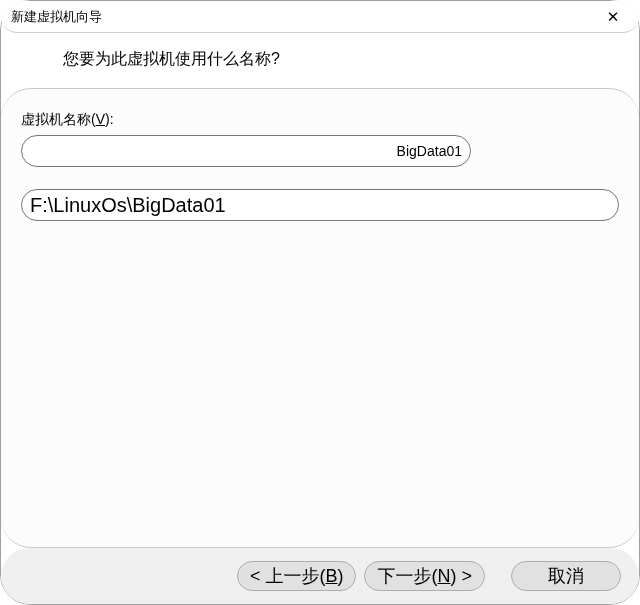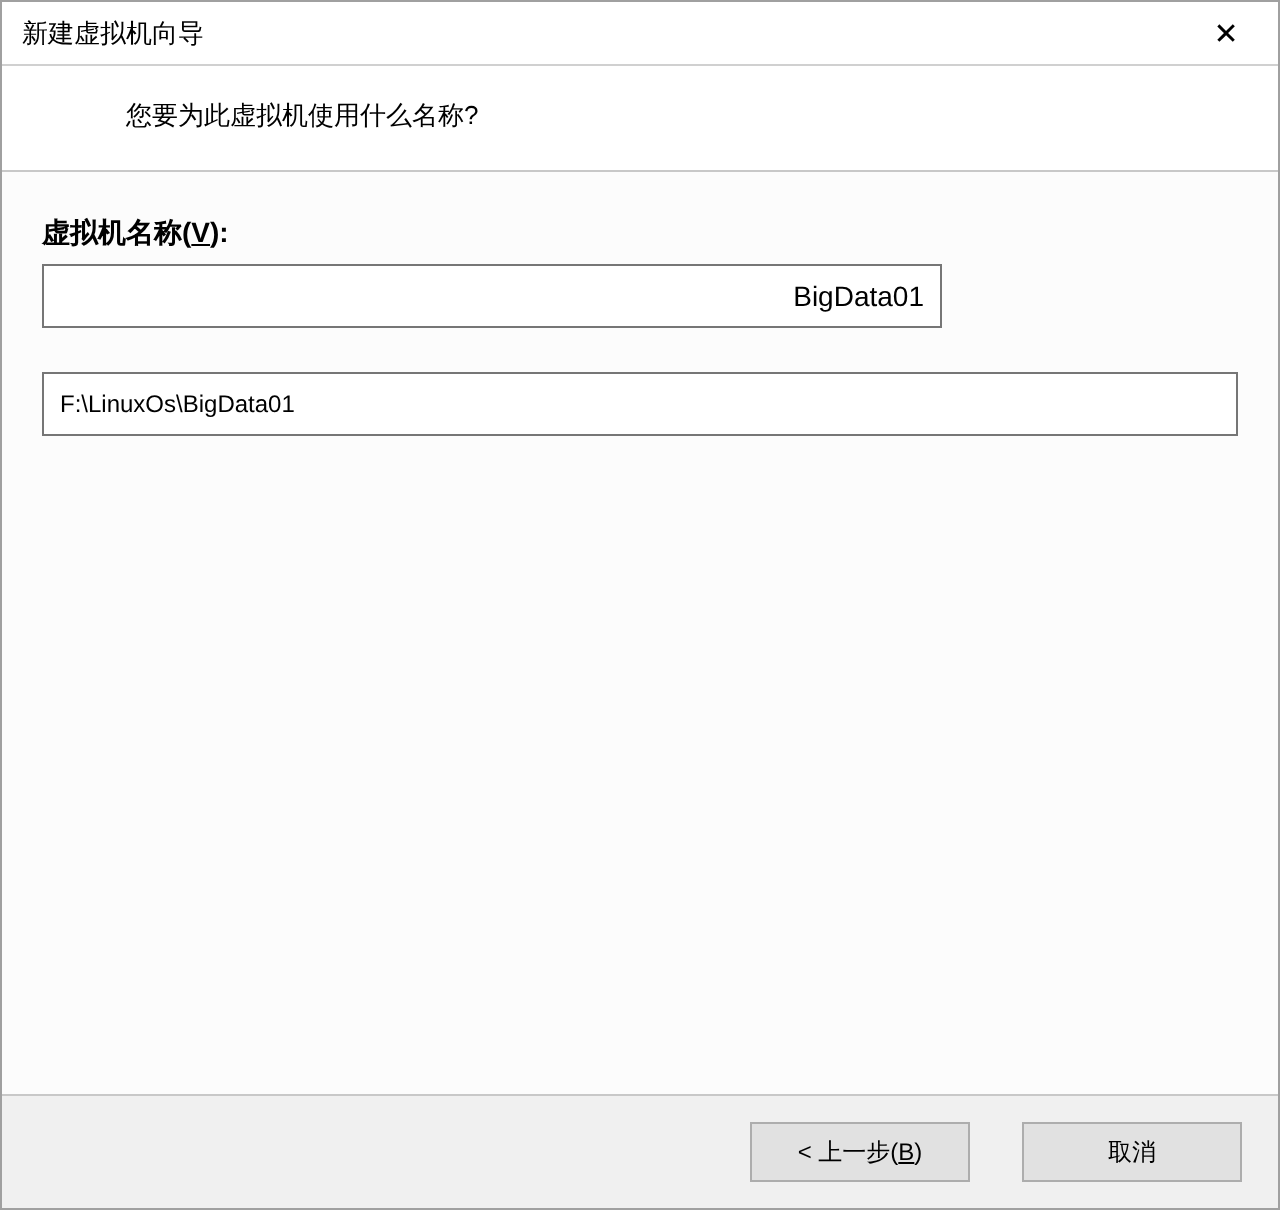--- a/index.html
+++ b/index.html
@@ -1,18 +1,19 @@
 <!DOCTYPE html>
 <html><head>
   <meta charset="utf-8">
   <style>
     * {
       box-sizing: border-box;
       margin: 0;
       padding: 0;
+      border-radius: 30px;
     }
     body {
       font-family: "Microsoft YaHei", "Segoe UI", Tahoma, sans-serif;
       font-size: 13px;
       background: #fff;
       width: 640px;
       height: 605px;
       overflow: hidden;
     }
     .window {
@@ -50,37 +51,36 @@
       padding: 16px 20px 18px 38px;
       background: #fff;
     }
     .header-title {
       font-size: 15px;
       font-weight: bold;
       color: #000;
       margin-bottom: 6px;
     }
     .header-subtitle {
-      font-size: 13px;
+      font-size: 16px;
       color: #000;
       padding-left: 24px;
     }
     .content-area {
       flex: 1;
       border-top: 1px solid #c8c8c8;
       border-bottom: 1px solid #c8c8c8;
       background: #f9f9f9;
       padding: 22px 20px;
       background: #fcfcfc;
     }
     .field-label {
       font-size: 14px;
       color: #000;
       margin-bottom: 6px;
-      font-weight: bold;
     }
     .underline {
       text-decoration: underline;
     }
     .text-input {
       width: 450px;
       height: 32px;
       border: 1px solid #767676;
       padding: 4px 8px;
       font-size: 14px;
@@ -91,21 +91,21 @@
     .location-row {
       display: flex;
       align-items: center;
       gap: 12px;
     }
     .location-input {
       flex: 1;
       height: 32px;
       border: 1px solid #767676;
       padding: 4px 8px;
-      font-size: 12px;
+      font-size: 20px;
       font-family: inherit;
       background: #fff;
     }
     .browse-btn {
       width: 108px;
       height: 32px;
       border: 2px solid #2e74b5;
       background: #e1e1e1;
       font-size: 14px;
       font-family: inherit;
@@ -127,21 +127,21 @@
       justify-content: flex-end;
       padding: 0 18px;
       gap: 8px;
       background: #f0f0f0;
     }
     .footer-btn {
       min-width: 110px;
       height: 30px;
       border: 1px solid #adadad;
       background: #e1e1e1;
-      font-size: 12px;
+      font-size: 18px;
       font-family: inherit;
       cursor: pointer;
       padding: 0 12px;
       color: #000;
     }
     .footer-btn-cancel {
       margin-left: 18px;
     }
   </style>
 </head>
@@ -172,15 +172,18 @@
       <input type="text" class="location-input" value="F:\LinuxOs\BigData01" style="">
     </div>
 
 
   </div>
 
   <div class="footer">
     <button class="footer-btn">
       <span>&lt; 上一步(</span><span class="underline">B</span><span>)</span>
     </button>
+    <button class="footer-btn">
+      <span>下一步(</span><span class="underline">N</span><span>) &gt;</span>
+    </button>
     <button class="footer-btn footer-btn-cancel">取消</button>
   </div>
 </div>
 
 </body></html>

